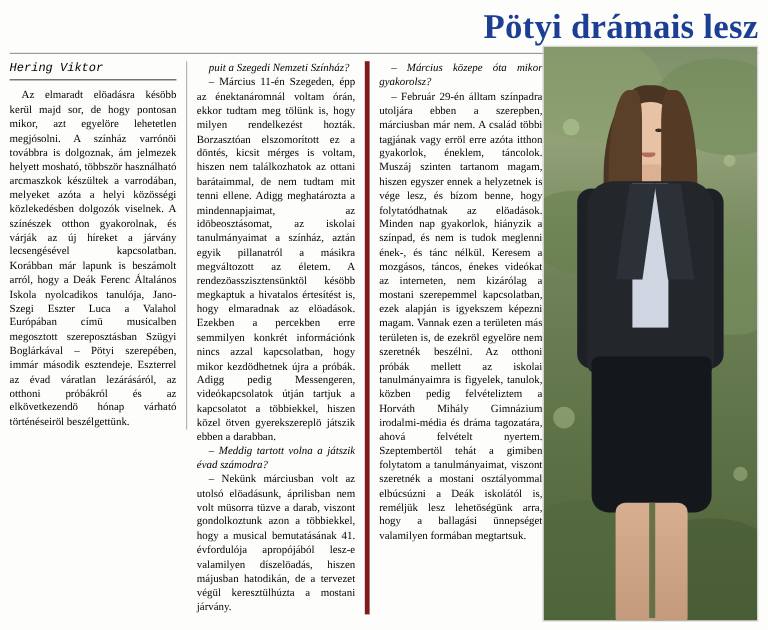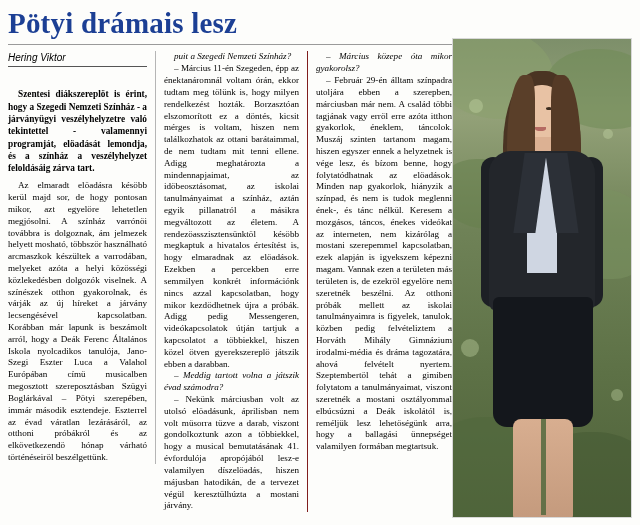--- a/index.html
+++ b/index.html
@@ -16,21 +16,21 @@
   }
   .page {
     position: relative;
     width: 640px;
     height: 525px;
     box-sizing: border-box;
     padding: 6px 8px 8px 8px;
     background: #fdfdfb;
   }
   .headline {
-    text-align: left;
+    text-align: right;
     font-family: "Liberation Serif", serif;
     font-weight: bold;
     font-size: 29px;
     color: #1c3f94;
     letter-spacing: 0.2px;
     margin: 2px 0 6px 0;
     line-height: 1.05;
   }
   .rule {
     border: none;
@@ -51,33 +51,33 @@
     hyphens: auto;
   }
   .col-1 {
     width: 148px;
     padding-right: 8px;
     border-right: 1px solid #b5b5b5;
   }
   .col-2 {
     width: 152px;
     padding: 0 8px;
-    border-right: 1px solid #7f1d1d;
+    border-right: 4px solid #7f1d1d;
   }
   .col-3 {
     width: 152px;
     padding: 0 8px 0 8px;
   }
   .byline {
-    font-family: Liberation Sans, sans-serif;
+    font-family: Liberation Mono, monospace;
     font-style: italic;
     font-size: 10px;
     padding-bottom: 2px;
     border-bottom: 1px solid #555;
-    margin-bottom: 21px;
+    margin-bottom: 7px;
     display: block;
   }
   .lead {
     font-weight: bold;
     font-size: 9.3px;
     line-height: 1.32;
     text-align: justify;
     margin: 0 0 6px 0;
     text-indent: 10px;
   }
@@ -283,21 +283,20 @@
 
 <div class="page">
 
   <h1 class="headline">Pötyi drámais lesz</h1>
   <hr class="rule">
 
   <div class="content">
 
     <div class="col col-1">
       <span class="byline">Hering Viktor</span>
-      <p class="lead">Szentesi diákszereplöt is érint, hogy a Szegedi Nemzeti Színház - a járványügyi veszélyhelyzetre való tekintettel - valamennyi programját, elöadását lemondja, és a színház a veszélyhelyzet feloldásáig zárva tart.</p>
       <p class="body">Az elmaradt elöadásra késöbb kerül majd sor, de hogy pontosan mikor, azt egyelöre lehetetlen megjósolni. A színház varrónöi továbbra is dolgoznak, ám jelmezek helyett mosható, többször használható arcmaszkok készültek a varrodában, melyeket azóta a helyi közösségi közlekedésben dolgozók viselnek. A színészek otthon gyakorolnak, és várják az új híreket a járvány lecsengésével kapcsolatban. Korábban már lapunk is beszámolt arról, hogy a Deák Ferenc Általános Iskola nyolcadikos tanulója, Jano-Szegi Eszter Luca a Valahol Európában címü musicalben megosztott szereposztásban Szügyi Boglárkával – Pötyi szerepében, immár második esztendeje. Eszterrel az évad váratlan lezárásáról, az otthoni próbákról és az elkövetkezendö hónap várható történéseiröl beszélgettünk.</p>
     </div>
 
     <div class="col col-2">
       <p class="body q">puit a Szegedi Nemzeti Színház?</p>
       <p class="body">– Március 11-én Szegeden, épp az énektanáromnál voltam órán, ekkor tudtam meg tölünk is, hogy milyen rendelkezést hozták. Borzasztóan elszomorított ez a döntés, kicsit mérges is voltam, hiszen nem találkozhatok az ottani barátaimmal, de nem tudtam mit tenni ellene. Adigg meghatározta a mindennapjaimat, az idöbeosztásomat, az iskolai tanulmányaimat a színház, aztán egyik pillanatról a másikra megváltozott az életem. A rendezöasszisztensünktöl késöbb megkaptuk a hivatalos értesítést is, hogy elmaradnak az elöadások. Ezekben a percekben erre semmilyen konkrét információnk nincs azzal kapcsolatban, hogy mikor kezdödhetnek újra a próbák. Adigg pedig Messengeren, videókapcsolatok útján tartjuk a kapcsolatot a többiekkel, hiszen közel ötven gyerekszereplö játszik ebben a darabban.</p>
       <p class="body q">– Meddig tartott volna a játszik évad számodra?</p>
       <p class="body">– Nekünk márciusban volt az utolsó elöadásunk, áprilisban nem volt müsorra tüzve a darab, viszont gondolkoztunk azon a többiekkel, hogy a musical bemutatásának 41. évfordulója apropójából lesz-e valamilyen díszelöadás, hiszen májusban hatodikán, de a tervezet végül keresztülhúzta a mostani járvány.</p>
     </div>
 

